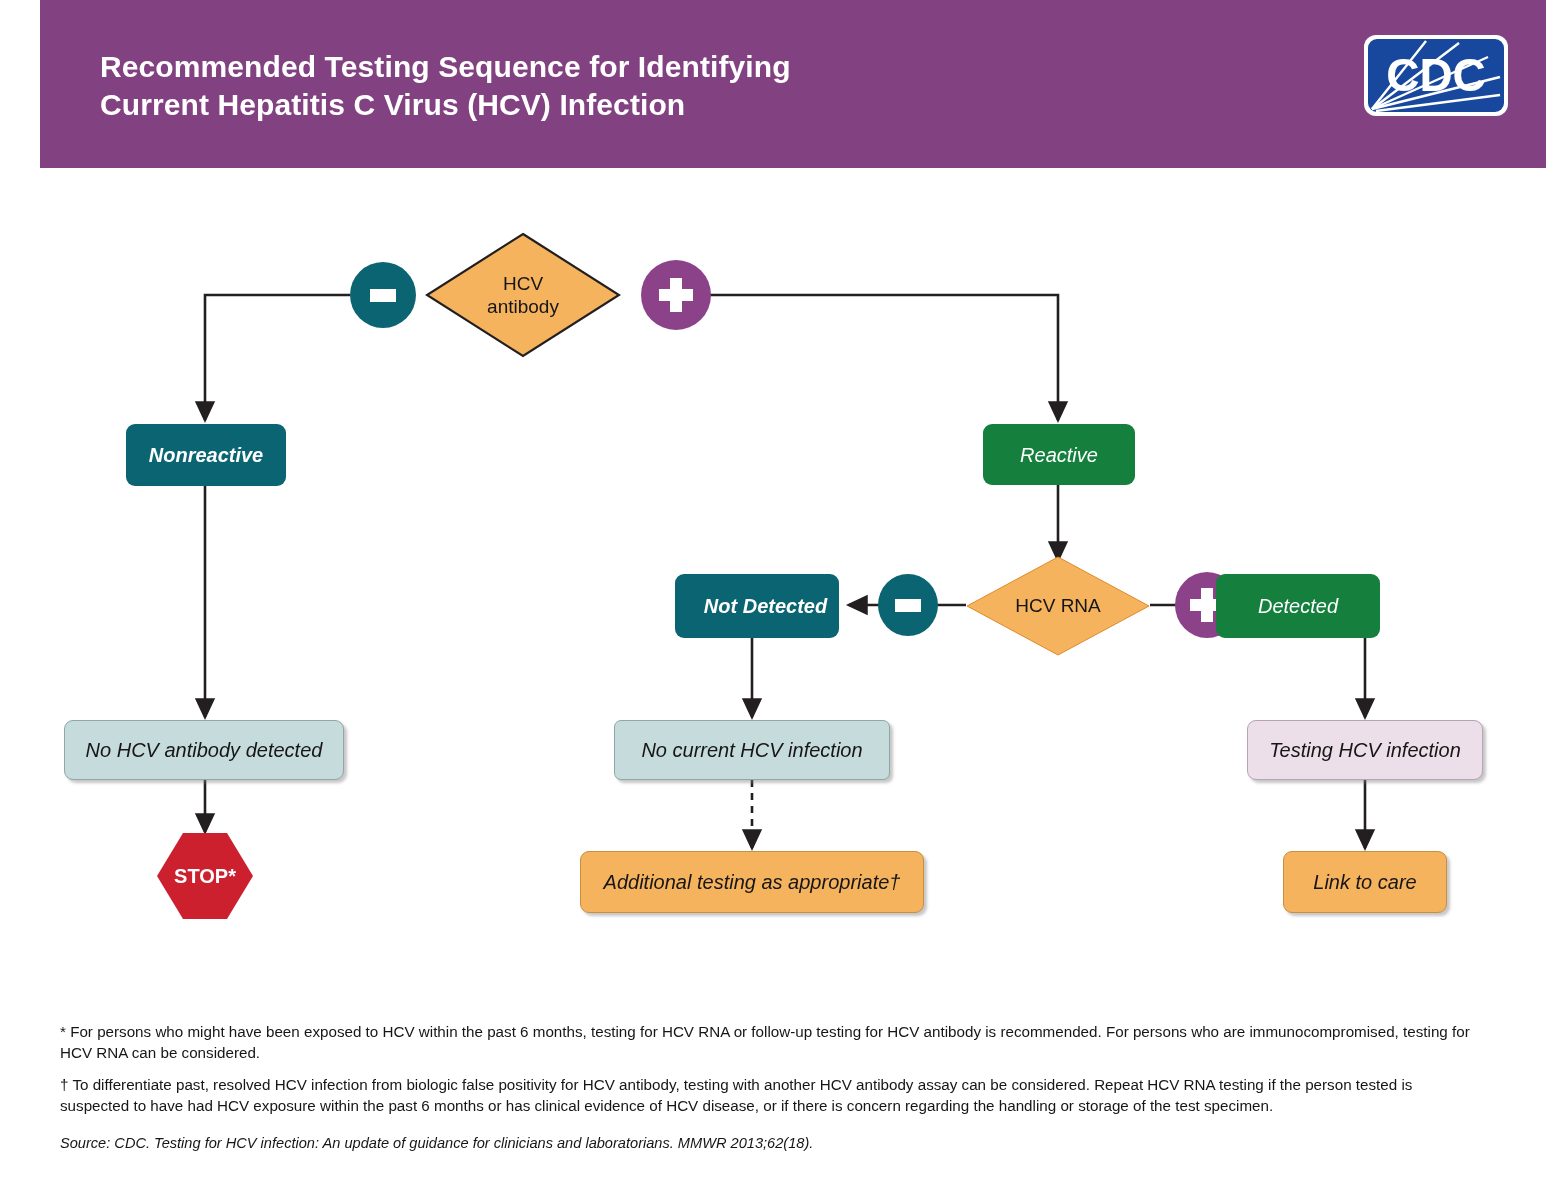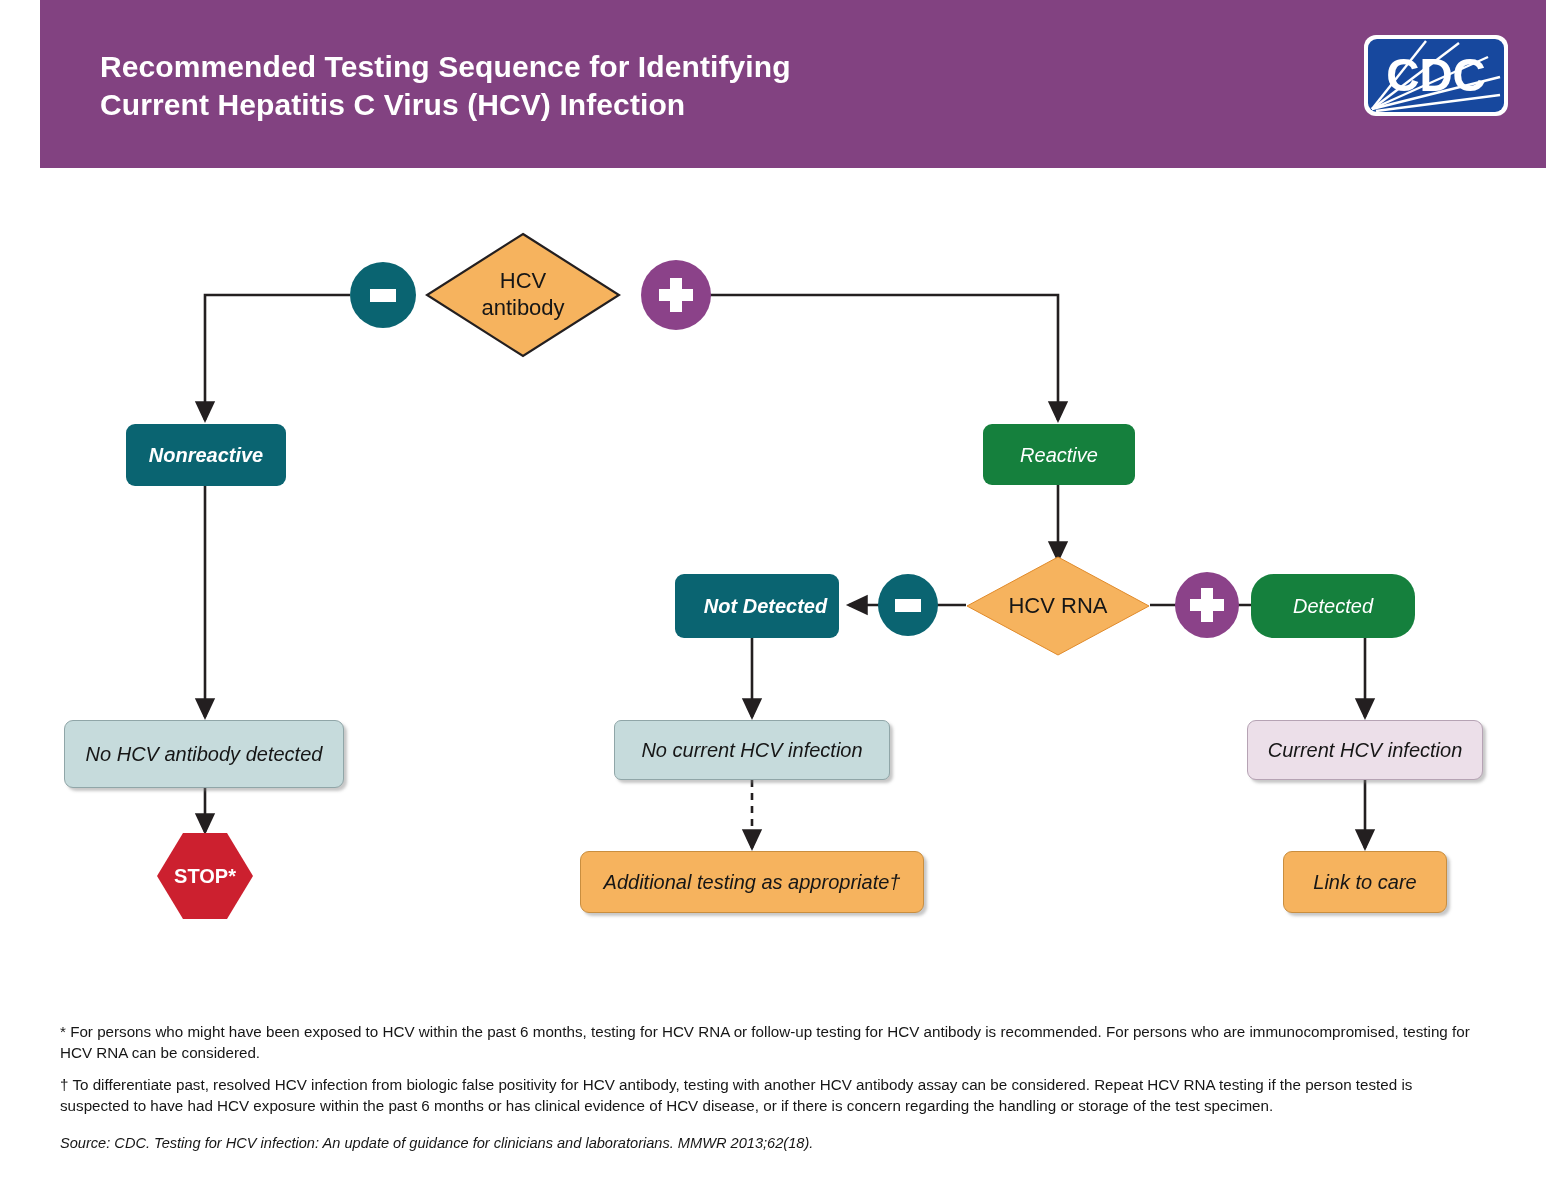--- a/index.html
+++ b/index.html
@@ -70,21 +70,21 @@
   }
 
   
   .diamond{
     position:absolute;
   }
   .diamond svg{position:absolute;left:0;top:0;}
   .diamond .dlabel{
     position:absolute;left:0;top:0;width:100%;height:100%;
     display:flex;align-items:center;justify-content:center;
-    font-size:22px;color:#161616;text-align:center;line-height:1.22;
+    font-size:19px;color:#161616;text-align:center;line-height:1.22;
     white-space:pre-line;
   }
 
   
   .sign{
     position:absolute;border-radius:50%;
     display:flex;align-items:center;justify-content:center;
   }
   .sign.minus{background:#0a6471;}
   .sign.plus{background:#8b4289;}
@@ -220,34 +220,34 @@
   </div>
 
   <div class="sign plus" style="left:1175px;top:404px;width:64px;height:66px;">
     <span class="glyph"></span>
   </div>
 
   <div class="node box solid teal bold" style="left:675px;top:406px;width:164px;height:64px;padding-left:17px;">
     <span>Not Detected</span>
   </div>
 
-  <div class="node box solid purple" style="left:1251px;top:406px;width:164px;height:64px;border-radius:23px;">
+  <div class="node box solid purple" style="left:1216px;top:406px;width:164px;height:64px;">
     <span>Detected</span>
   </div>
 
-  <div class="node box result blue" style="left:64px;top:552px;width:280px;height:68px;">
+  <div class="node box result blue" style="left:64px;top:552px;width:280px;height:60px;">
     <span>No HCV antibody detected</span>
   </div>
 
   <div class="node box result blue" style="left:614px;top:552px;width:276px;height:60px;border-radius:7px;">
     <span>No current HCV infection</span>
   </div>
 
   <div class="node box result pink" style="left:1247px;top:552px;width:236px;height:60px;">
-    <span>Current HCV infection</span>
+    <span>Testing HCV infection</span>
   </div>
 
   <div class="stop-shape" style="left:157px;top:665px;width:96px;height:86px;">
     <svg width="96" height="86" viewBox="0 0 96 86" xmlns="http://www.w3.org/2000/svg" aria-hidden="true">
       <polygon points="26,0 70,0 96,43 70,86 26,86 0,43" fill="#cc202f"></polygon>
     </svg>
     <div class="slabel">STOP*</div>
   </div>
 
   <div class="node box action" style="left:580px;top:683px;width:344px;height:62px;">

